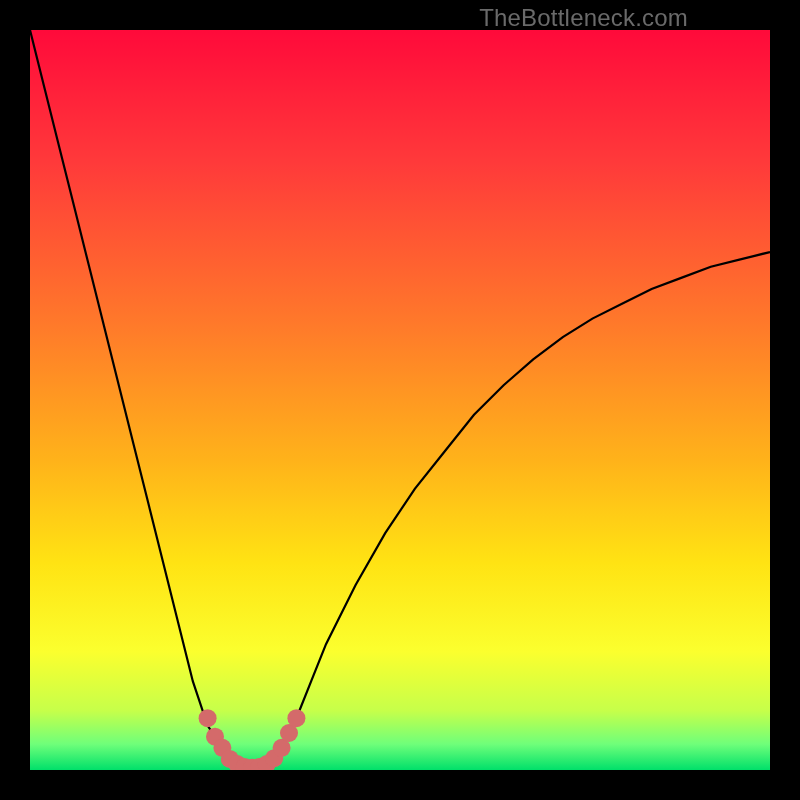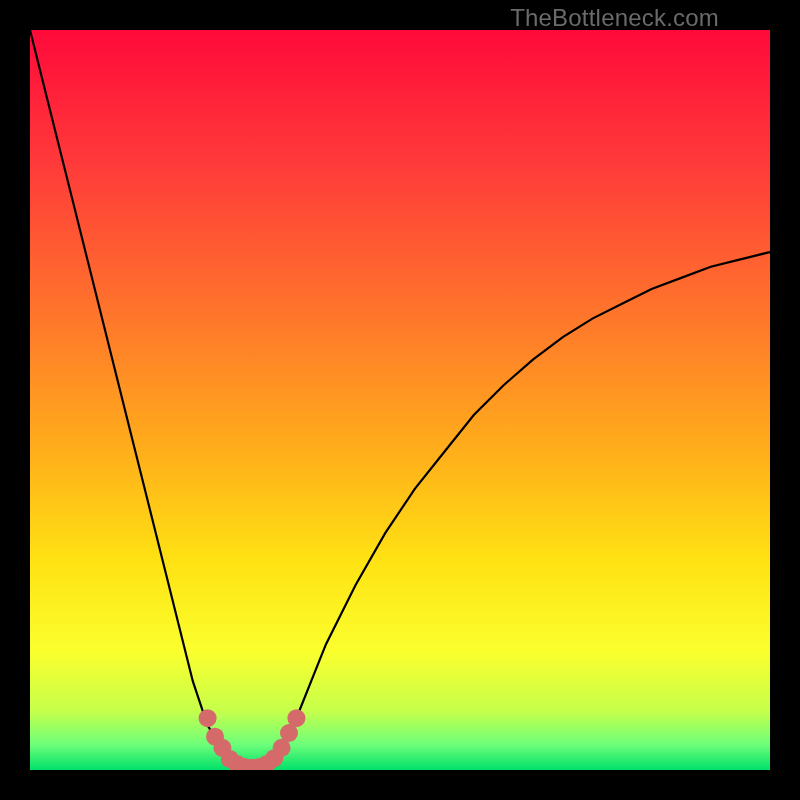--- a/index.html
+++ b/index.html
@@ -9,21 +9,20 @@
     height: 800px;
     background: #000;
     position: relative;
     font-family: Arial, Helvetica, sans-serif;
   }
   .frame {
     position: absolute;
     top: 0; left: 0;
     width: 700px; height: 800px;
     background: #000;
-    padding-left: 31px;
   }
   .plot-area {
     position: absolute;
     top: 30px;
     left: 30px;
     width: 740px;
     height: 740px;
     overflow: hidden;
   }
   .watermark {

